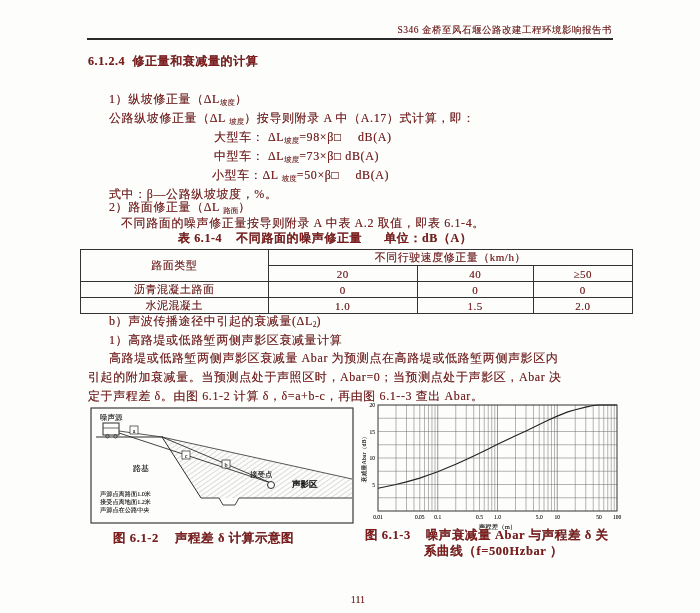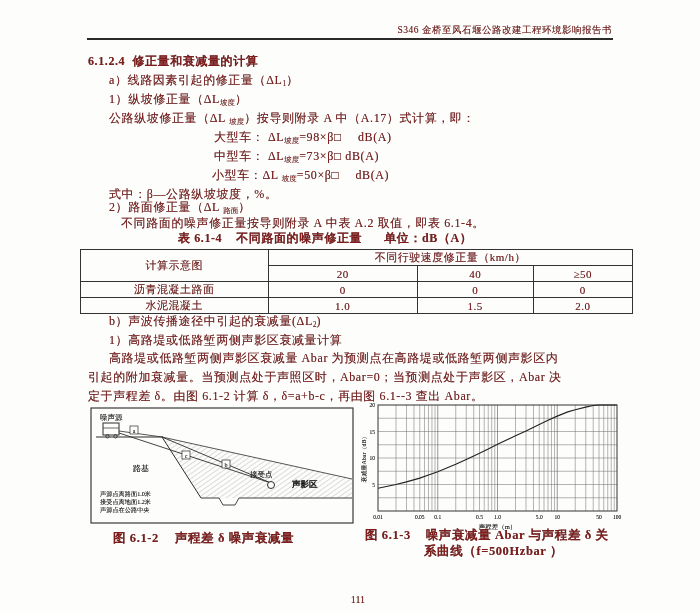--- a/index.html
+++ b/index.html
@@ -30,21 +30,20 @@
 </head>
 <body>
 
 <div class="page">
 
   <div class="hdr">S346 金桥至风石堰公路改建工程环境影响报告书</div>
   <div class="hdr-rule"></div>
 
   <div class="tline bold" style="top:54px;left:88px;">6.1.2.4  修正量和衰减量的计算</div>
 
-  <div class="tline" style="top:73px;left:109px;"><span>a）线路因素引起的修正量（ΔL</span><span class="sub">1</span><span>）</span></div>
 
   <div class="tline" style="top:92px;left:109px;"><span>1）纵坡修正量（ΔL</span><span class="sub">坡度</span><span>）</span></div>
 
   <div class="tline" style="top:111px;left:109px;"><span>公路纵坡修正量（ΔL </span><span class="sub">坡度</span><span>）按导则附录 A 中（A.17）式计算，即：</span></div>
 
   <div class="tline" style="top:130px;left:214px;"><span>大型车： ΔL</span><span class="sub">坡度</span><span>=98×β□　 dB(A)</span></div>
 
   <div class="tline" style="top:149px;left:214px;"><span>中型车： ΔL</span><span class="sub">坡度</span><span>=73×β□ dB(A)</span></div>
 
   <div class="tline" style="top:168px;left:212px;"><span>小型车：ΔL </span><span class="sub">坡度</span><span>=50×β□　 dB(A)</span></div>
@@ -59,21 +58,21 @@
 
   <table class="noise">
     <colgroup>
         <col style="width:34%">
         <col style="width:27%">
         <col style="width:21%">
         <col style="width:18%">
       </colgroup>
     <tbody>
         <tr>
-      <td rowspan="2">计算示意图</td>
+      <td rowspan="2">路面类型</td>
       <td colspan="3">不同行驶速度修正量（km/h）</td>
     </tr>
     <tr>
       <td>20</td>
       <td>40</td>
       <td>≥50</td>
     </tr>
     <tr style="height:16px;">
       <td>沥青混凝土路面</td>
       <td>0</td>
@@ -211,20 +210,20 @@
         <text x="257" y="121" text-anchor="middle" font-size="5.5" fill="#1c1c1c">100</text>
         <text x="15" y="88.5" text-anchor="end" font-size="5.5" fill="#1c1c1c">5</text>
         <text x="15" y="62" text-anchor="end" font-size="5.5" fill="#1c1c1c">10</text>
         <text x="15" y="35.5" text-anchor="end" font-size="5.5" fill="#1c1c1c">15</text>
         <text x="15" y="9" text-anchor="end" font-size="5.5" fill="#1c1c1c">20</text>
         <text x="137.5" y="131" text-anchor="middle" font-size="6.5" fill="#1c1c1c">声程差（m）</text>
         <text x="6" y="60" text-anchor="middle" font-size="6" fill="#1c1c1c" transform="rotate(-90 6 60)">衰减量Abar（dB）</text>
       </svg>
   </div>
 
-  <div class="cap" style="top:530px;left:113px;"><span>图 6.1-2</span><span style="display:inline-block;width:16px;"></span><span>声程差 δ 噪声衰减量</span></div>
+  <div class="cap" style="top:530px;left:113px;"><span>图 6.1-2</span><span style="display:inline-block;width:16px;"></span><span>声程差 δ 计算示意图</span></div>
 
   <div class="cap" style="top:527px;left:365px;">图 6.1-3    噪声衰减量 Abar 与声程差 δ 关</div>
   <div class="cap" style="top:543px;left:424px;">系曲线（f=500Hzbar ）</div>
 
   <div class="footer">111</div>
 
 </div>
 
 </body></html>

